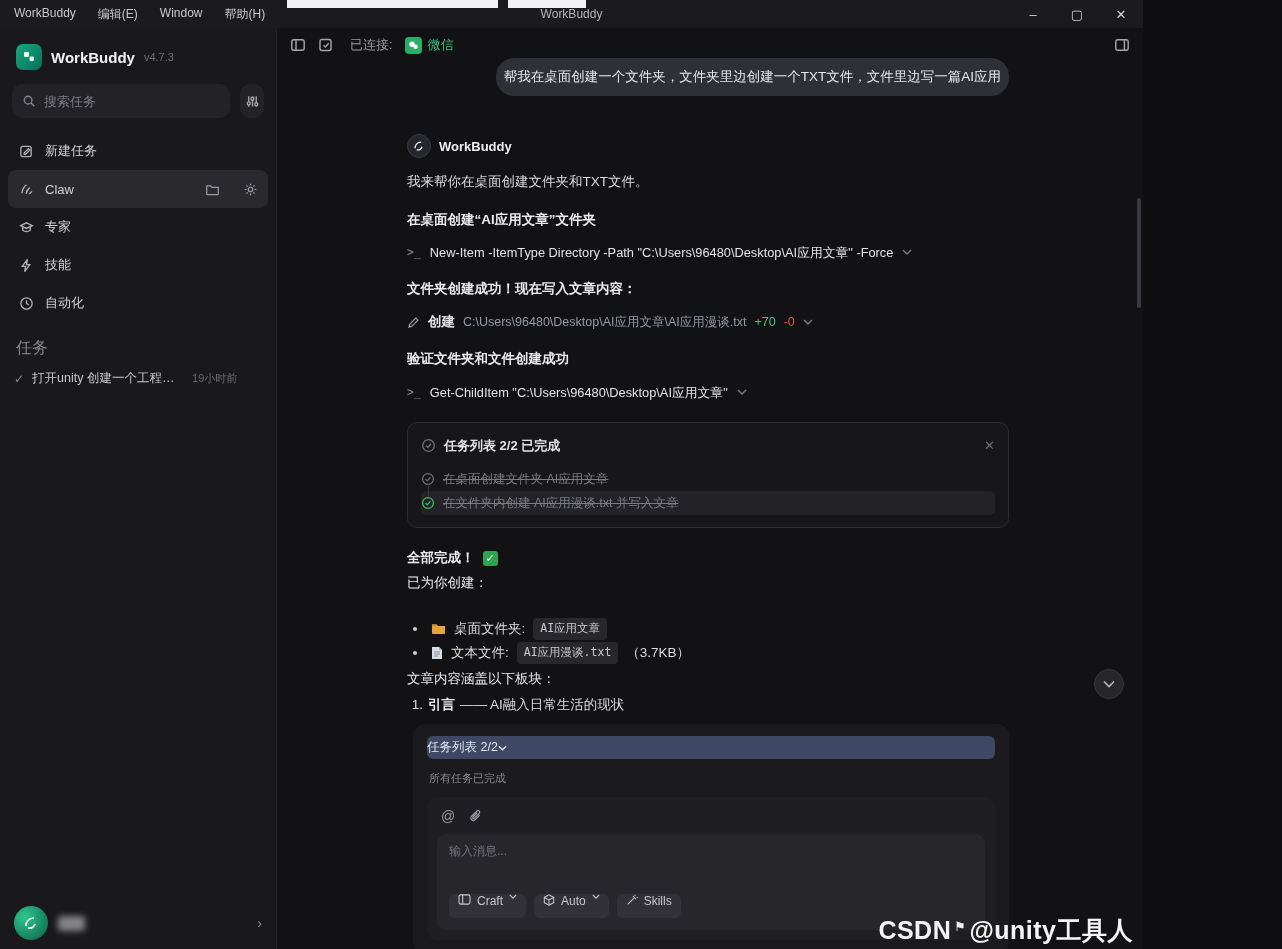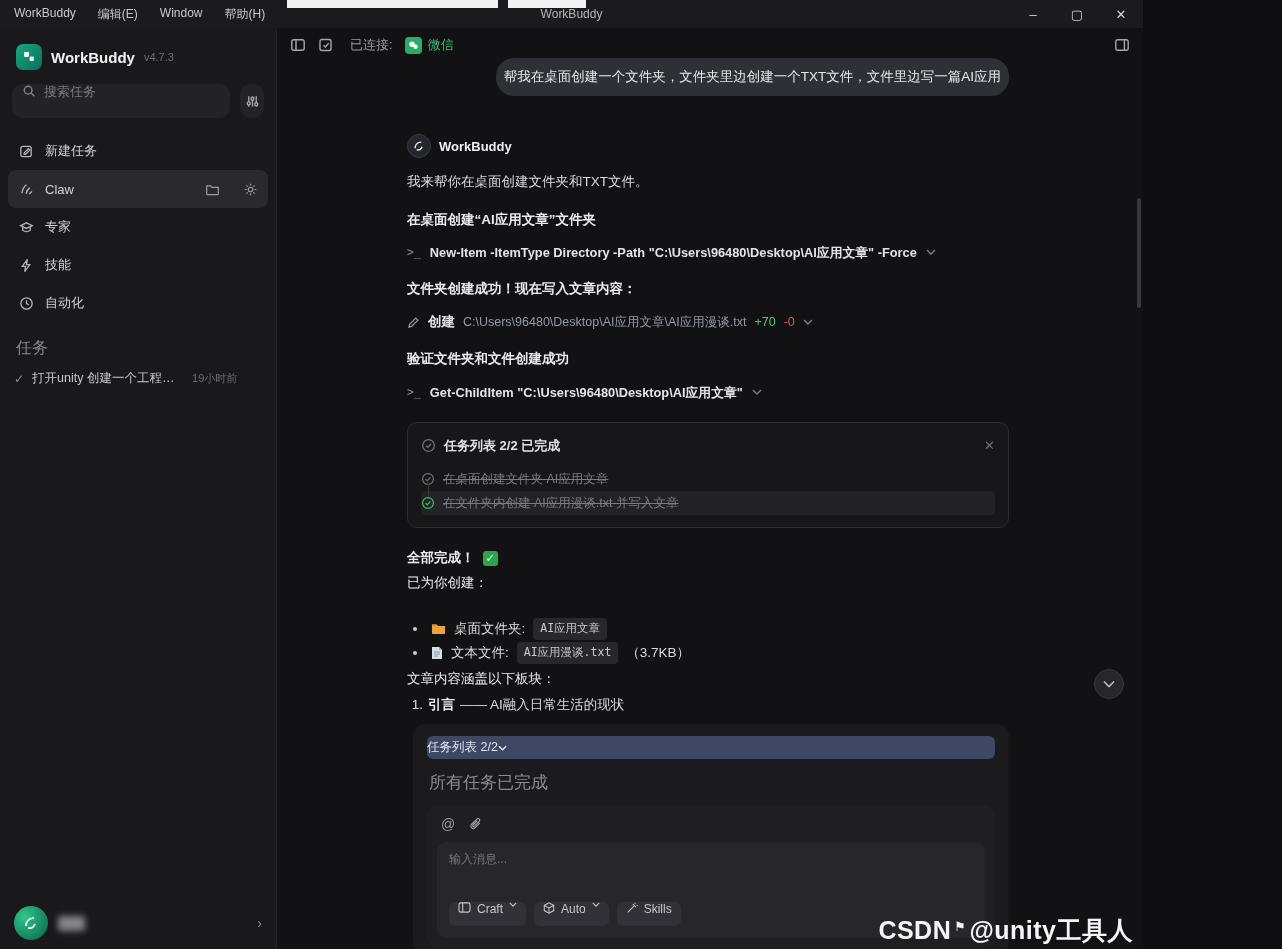--- a/index.html
+++ b/index.html
@@ -19,21 +19,21 @@
 
   .content-row{display:flex;height:921px}
 
   
   .sidebar{position:relative;width:277px;flex:none;background:#19191b;border-right:1px solid #242427}
   .brand{display:flex;align-items:center;gap:9px;padding:16px 16px 12px}
   .brand-logo{width:26px;height:26px;border-radius:7px;background:linear-gradient(135deg,#17a87f,#0a6e5a);display:flex;align-items:center;justify-content:center}
   .brand-name{font-weight:bold;font-size:15px;color:#f3f3f5}
   .brand-ver{font-size:11px;color:#6e6e74}
   .search-row{display:flex;gap:10px;padding:2px 12px 8px}
-  .search-box{flex:1;height:34px;background:#232327;border-radius:10px;display:flex;align-items:flex-start;gap:8px;padding:0 10px;color:#84848b}
+  .search-box{flex:1;height:34px;background:#232327;border-radius:10px;display:flex;align-items:center;gap:8px;padding:0 10px;color:#84848b}
   .search-box input{flex:1;background:transparent;border:none;outline:none;color:#d6d6da;font-size:13px;font-family:inherit}
   .search-box input::placeholder{color:#7b7b82}
   .filter-btn{width:34px;height:34px;background:#232327;border-radius:10px;display:flex;align-items:center;justify-content:center;color:#a2a2a8;border:none;cursor:pointer}
   .nav{padding:6px 8px 0}
   .nav-item{display:flex;align-items:center;gap:11px;height:38px;padding:0 10px;border-radius:8px;color:#d3d3d7;font-size:13px;cursor:pointer}
   .nav-item.active{background:#2a2a2e}
   .nav-icon{width:16px;color:#b2b2b8;display:flex;justify-content:center}
   .nav-spacer{flex:1}
   .trail-ic{color:#9a9aa1;margin-left:12px}
   .sec-label{padding:16px 16px 6px;font-size:16px;color:#85858c}
@@ -60,21 +60,21 @@
   .bubble-row{display:flex;justify-content:flex-end;margin-top:2px}
   .bubble{background:#2e3036;border-radius:18px;padding:9px 8px;color:#e8e8eb;max-width:640px}
   .assistant{margin-top:38px}
   .a-header{display:flex;align-items:center;gap:8px}
   .a-avatar{width:24px;height:24px;border-radius:50%;background:#26262d;border:1px solid #3a3a44;display:flex;align-items:center;justify-content:center}
   .a-name{font-weight:bold;font-size:13px;color:#efeff2}
   .p{margin-top:14px;color:#dcdcdf}
   .step-title{margin-top:17px;font-weight:bold;color:#eaeaed}
   .cmd-row{margin-top:13px;display:flex;align-items:center;gap:9px;cursor:pointer}
   .prompt{font-family:"DejaVu Sans Mono",monospace;font-size:11.5px;color:#8d8d94}
-  .cmd-text{color:#e4e4e7;font-weight:bold;font-size:12.8px}
+  .cmd-text{color:#e4e4e7;font-weight:normal;font-size:12.8px}
   .chev{color:#7c7c83}
   .file-row{margin-top:13px;display:flex;align-items:center;gap:8px;cursor:pointer}
   .pencil{color:#9a9aa1}
   .f-action{color:#e4e4e7;font-weight:bold}
   .f-path{color:#9599a8;font-size:12.5px}
   .plus{color:#46c878;font-size:12.5px}
   .minus{color:#e5534b;font-size:12.5px}
 
   .task-card{margin-top:20px;border:1px solid #2e2e33;border-radius:10px;background:#17171a;padding:13px 13px 12px}
   .tc-head{display:flex;align-items:center;gap:8px}
@@ -98,21 +98,21 @@
   .o-row{display:flex;align-items:baseline;gap:5px;height:23px;color:#dcdcdf}
   .o-num{width:16px;text-align:right;color:#dcdcdf}
   .o-title{font-weight:bold;color:#eaeaed}
 
   .scroll-down{position:absolute;right:19px;top:641px;width:30px;height:30px;border-radius:50%;background:#26262b;border:1px solid #37373d;display:flex;align-items:center;justify-content:center;color:#b8b8be;cursor:pointer}
   .scrollbar-thumb{position:absolute;right:2px;top:170px;width:4px;height:110px;border-radius:2px;background:#39393f}
 
   
   .composer{position:absolute;left:136px;right:134px;top:696px;height:230px;background:#1b1b1e;border-radius:12px;padding:12px 14px 0}
   .task-pill{height:23px;background:#3e4864;border-radius:6px;display:flex;align-items:center;justify-content:flex-start;color:#e3e7f3;font-size:12.5px;cursor:pointer;border:none;width:100%}
-  .all-done{margin:12px 0 0 2px;font-size:17px;color:#8b8b92}
+  .all-done{margin:12px 0 0 2px;font-size:11px;color:#8b8b92}
   .input-card{margin-top:11px;background:#1f1f23;border-radius:10px;padding:8px 10px 10px}
   .attach-row{display:flex;align-items:center;gap:14px;height:22px;color:#9a9aa1;padding-left:4px}
   .attach-row .at{font-size:14px;cursor:pointer}
   .field{margin-top:7px;background:#26262b;border-radius:9px;padding:10px 12px;height:96px;display:flex;flex-direction:column}
   .field input{background:transparent;border:none;outline:none;color:#d6d6da;font-size:12px;font-family:inherit;width:100%}
   .field input::placeholder{color:#76767e}
   .btn-row{margin-top:auto;display:flex;gap:8px;padding-bottom:2px}
   .chip-btn{height:24px;background:#313137;border:none;border-radius:6px;display:flex;align-items:flex-start;gap:6px;padding:0 9px;color:#c7c7cc;font-size:12px;cursor:pointer}
 
   .watermark{position:absolute;right:10px;bottom:2px;font-size:25px;font-weight:bold;color:#f5f5f7;display:flex;align-items:center;gap:2px;letter-spacing:.5px}

